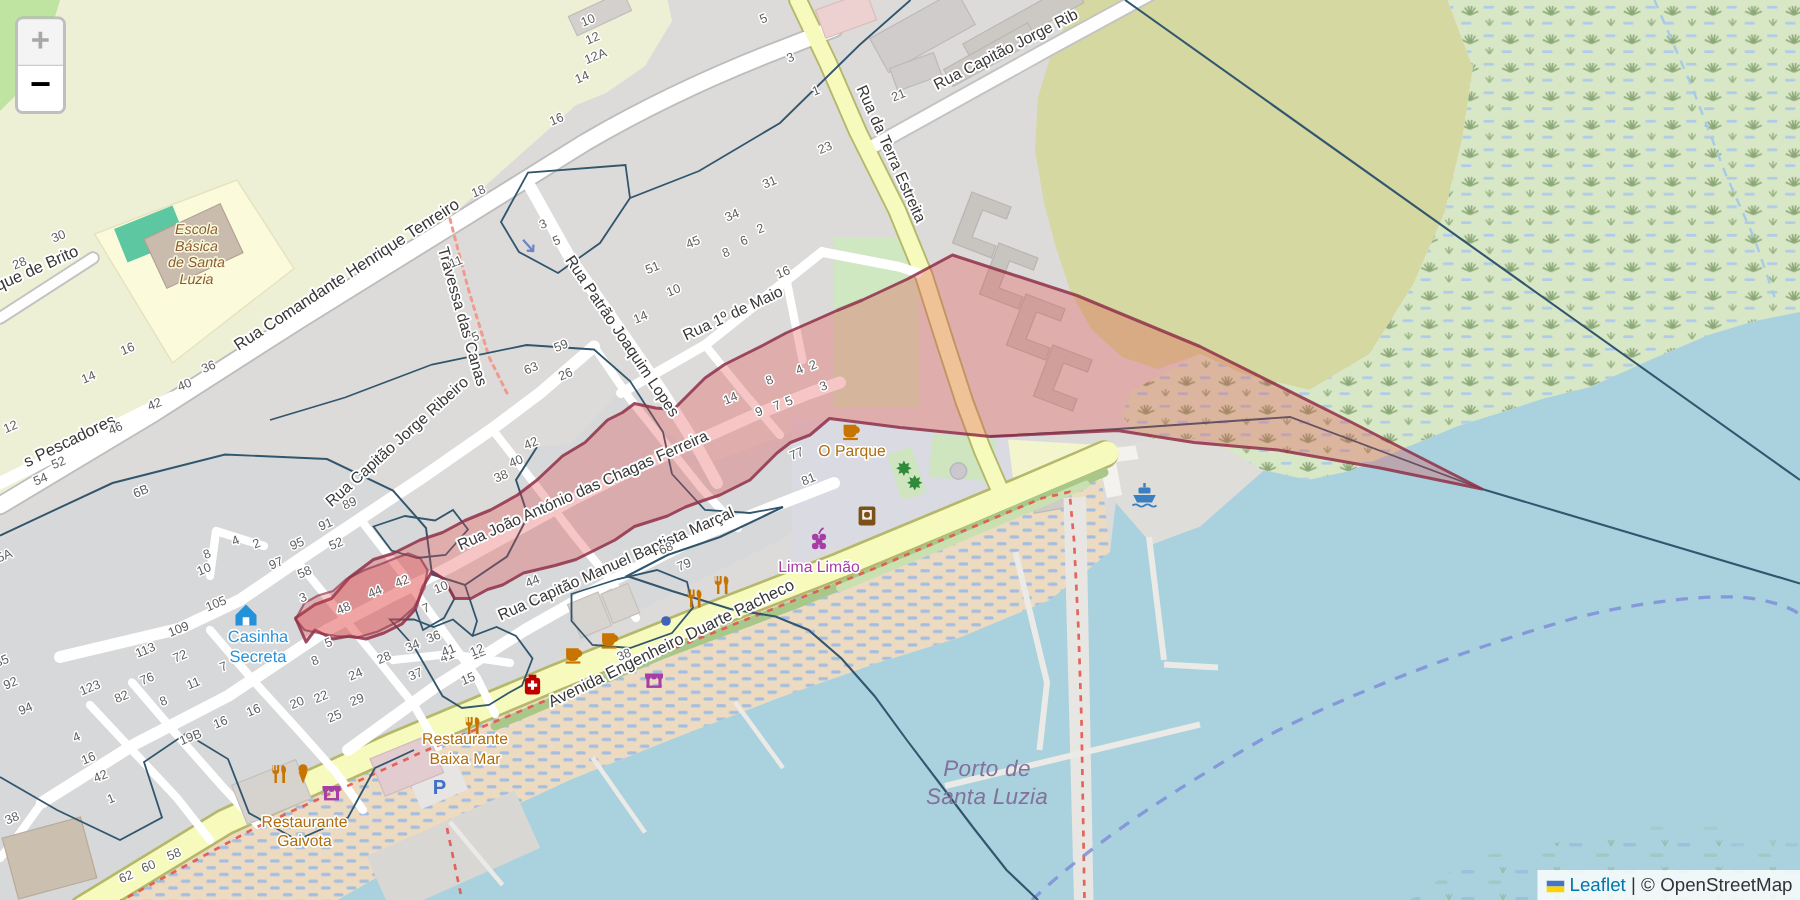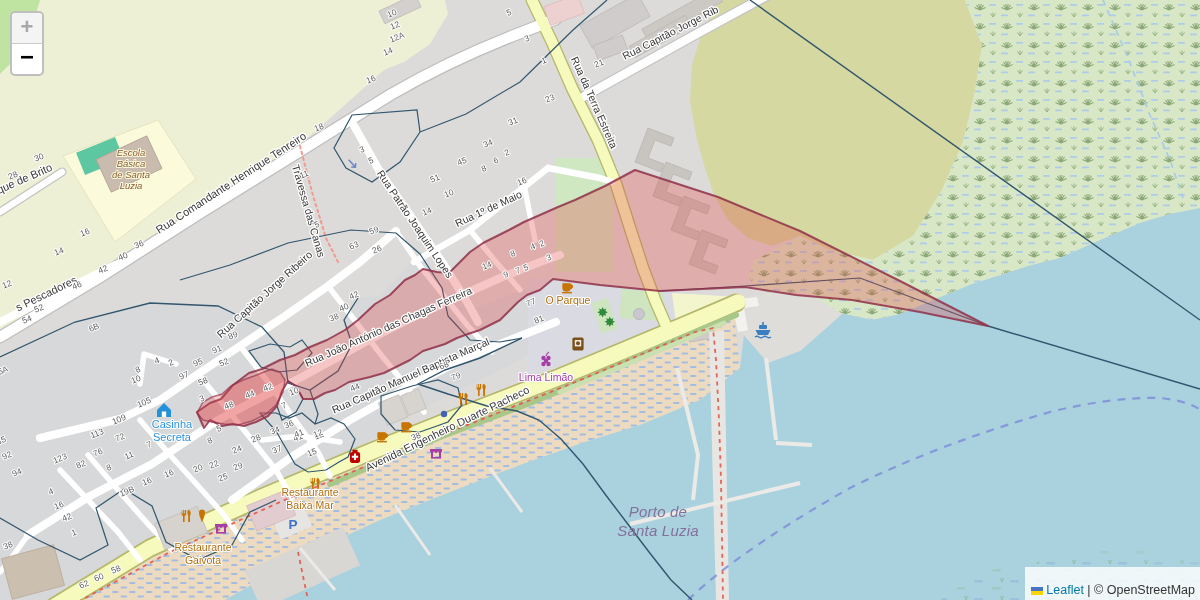--- a/index.html
+++ b/index.html
@@ -1,20 +1,20 @@
 <!DOCTYPE html>
 <html><head>
 <meta charset="utf-8">
 <style>
   html,body{margin:0;padding:0;}
   .map{position:relative;width:1200px;height:600px;overflow:hidden;background:#dcdbd9;font-family:"Liberation Sans",sans-serif;}
   .zoomctl{position:absolute;left:10px;top:11px;width:30px;border:2px solid rgba(0,0,0,0.25);border-radius:5px;background:#fff;z-index:20;}
   .zoomctl .zin{width:30px;height:30px;line-height:28px;text-align:center;font-size:22px;color:#a8a8a8;background:#f4f4f4;border-bottom:1px solid #ccc;border-radius:4px 4px 0 0;font-weight:bold;}
   .zoomctl .zout{width:30px;height:30px;line-height:26px;text-align:center;font-size:24px;color:#000;font-weight:bold;border-radius:0 0 4px 4px;}
-  .attrib{position:absolute;right:0;bottom:0;height:16px;background:rgba(255,255,255,0.82);z-index:20;font-size:12.5px;color:#333;padding:16px 5px 1px 6px;line-height:15px;}
+  .attrib{position:absolute;right:0;bottom:0;height:16px;background:rgba(255,255,255,0.82);z-index:20;font-size:12.5px;color:#333;padding:3px 5px 1px 6px;line-height:15px;}
   .attrib .lf{color:#0078A8;}
   .flag{display:inline-block;width:12px;height:8px;vertical-align:-1px;}
 </style>
 </head>
 <body>
 <div class="map">
 
 <svg width="1200" height="600" viewBox="0 0 1200 600" xmlns="http://www.w3.org/2000/svg" style="position:absolute;left:0;top:0;">
 <defs>
 <pattern id="beachP" width="17" height="9" patternUnits="userSpaceOnUse">

